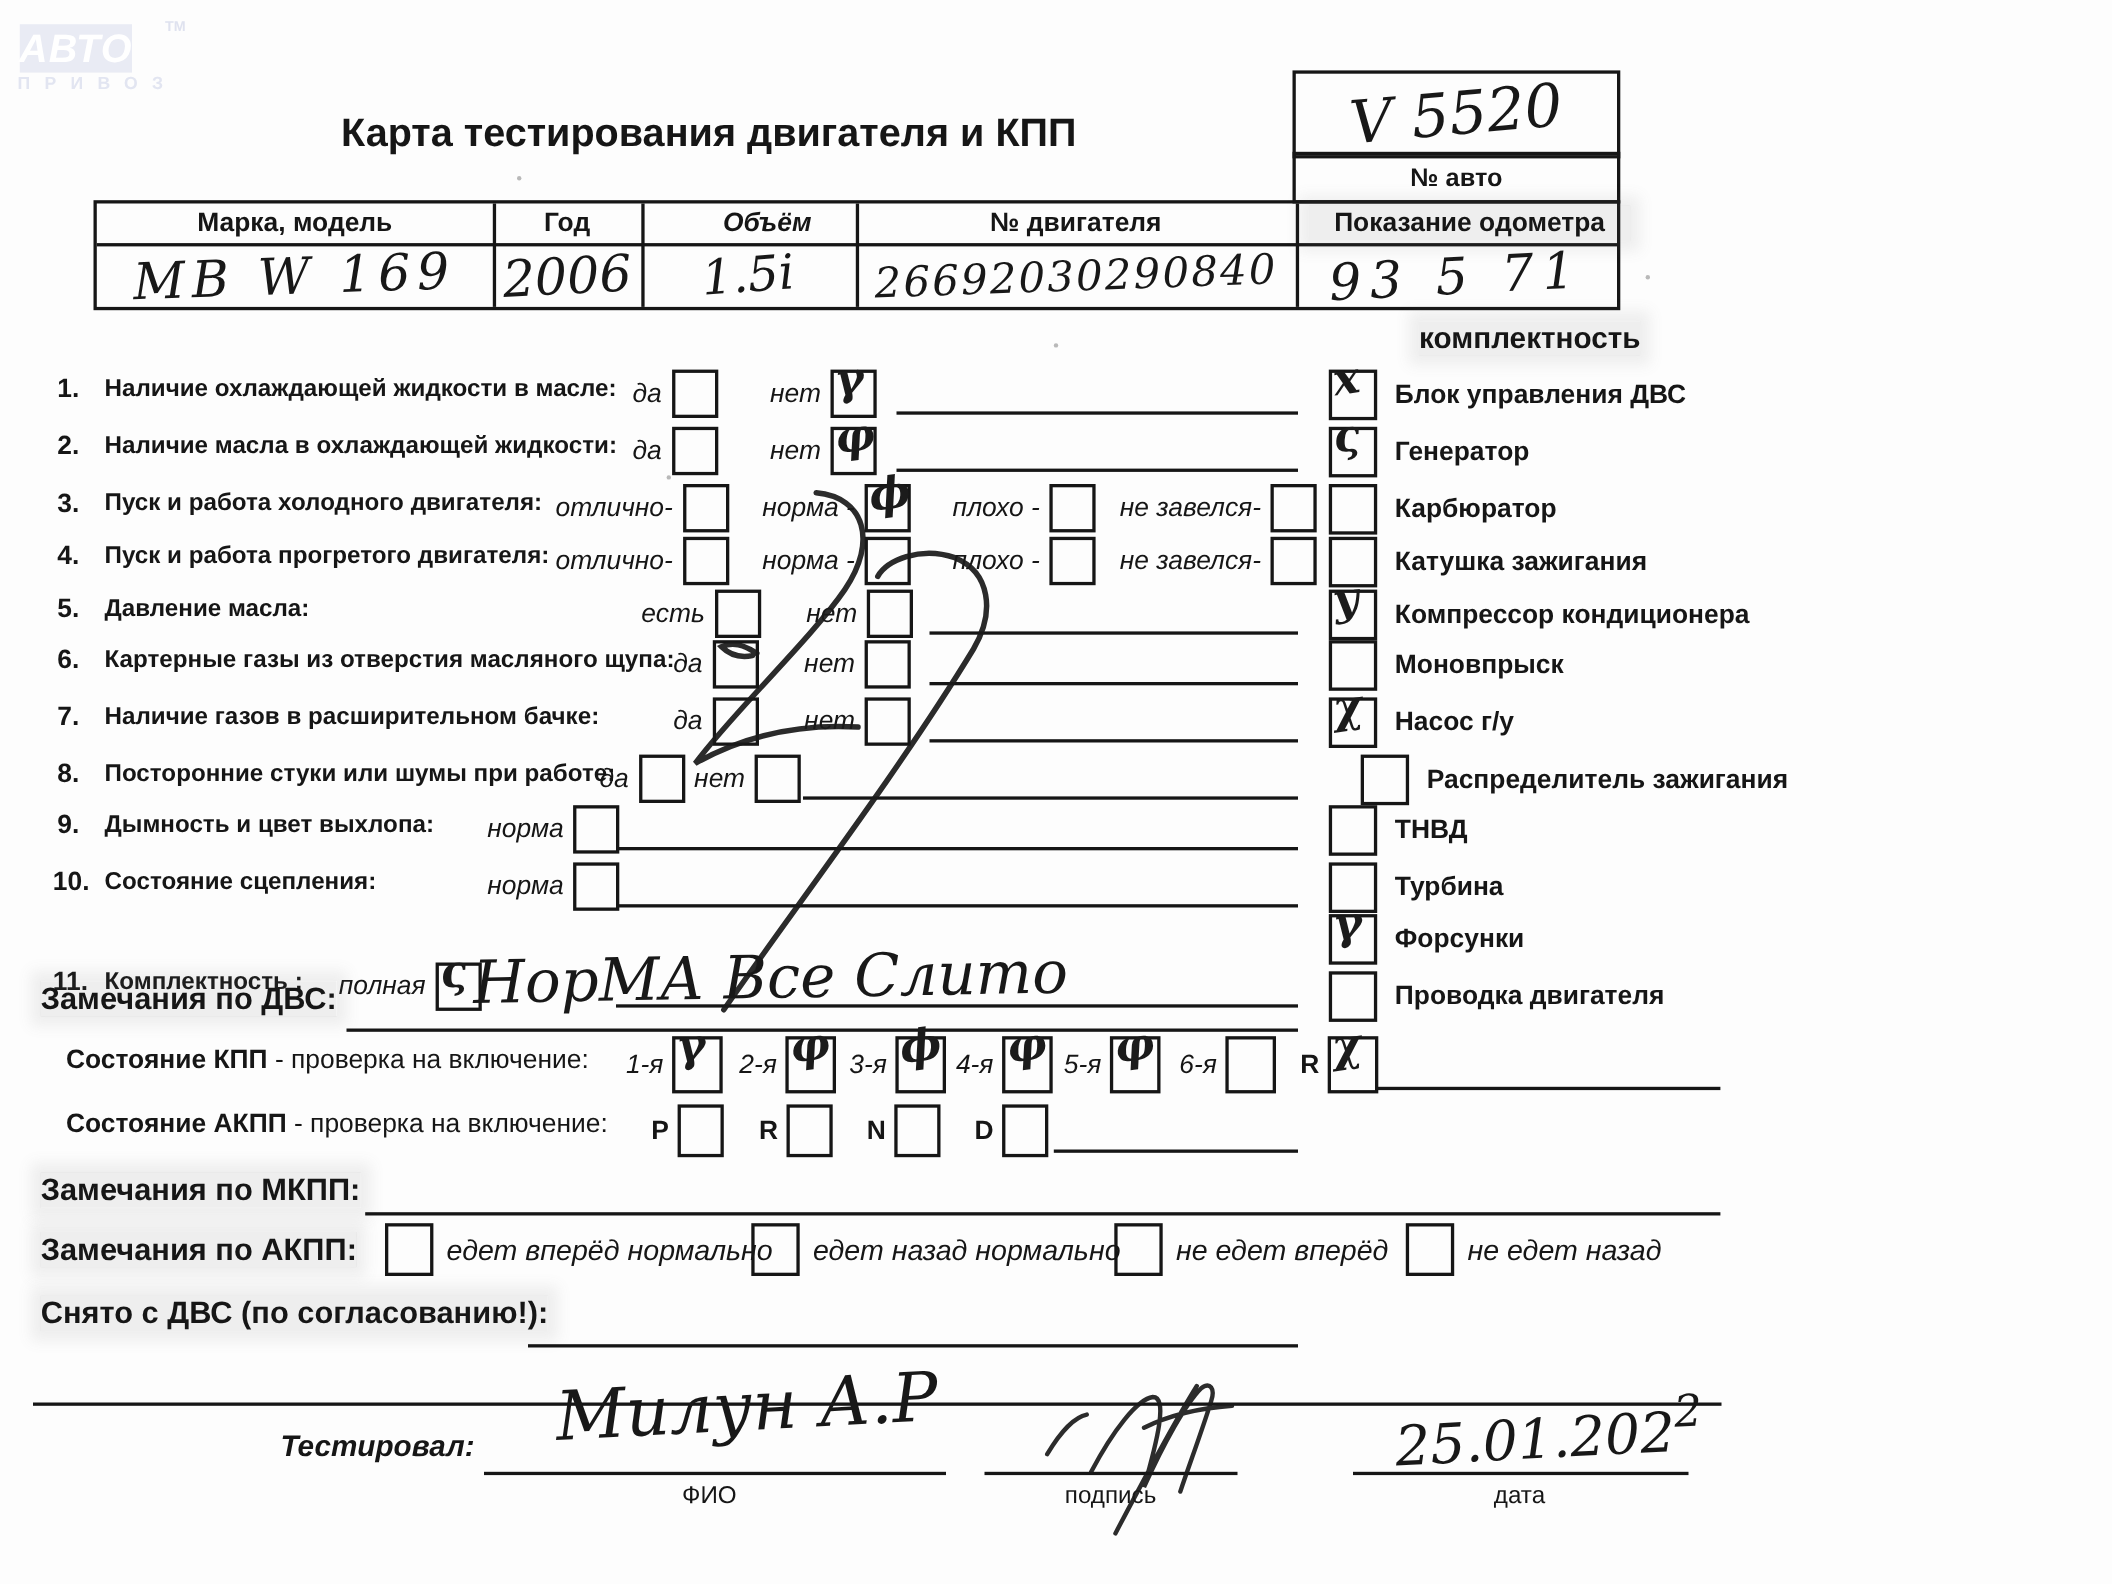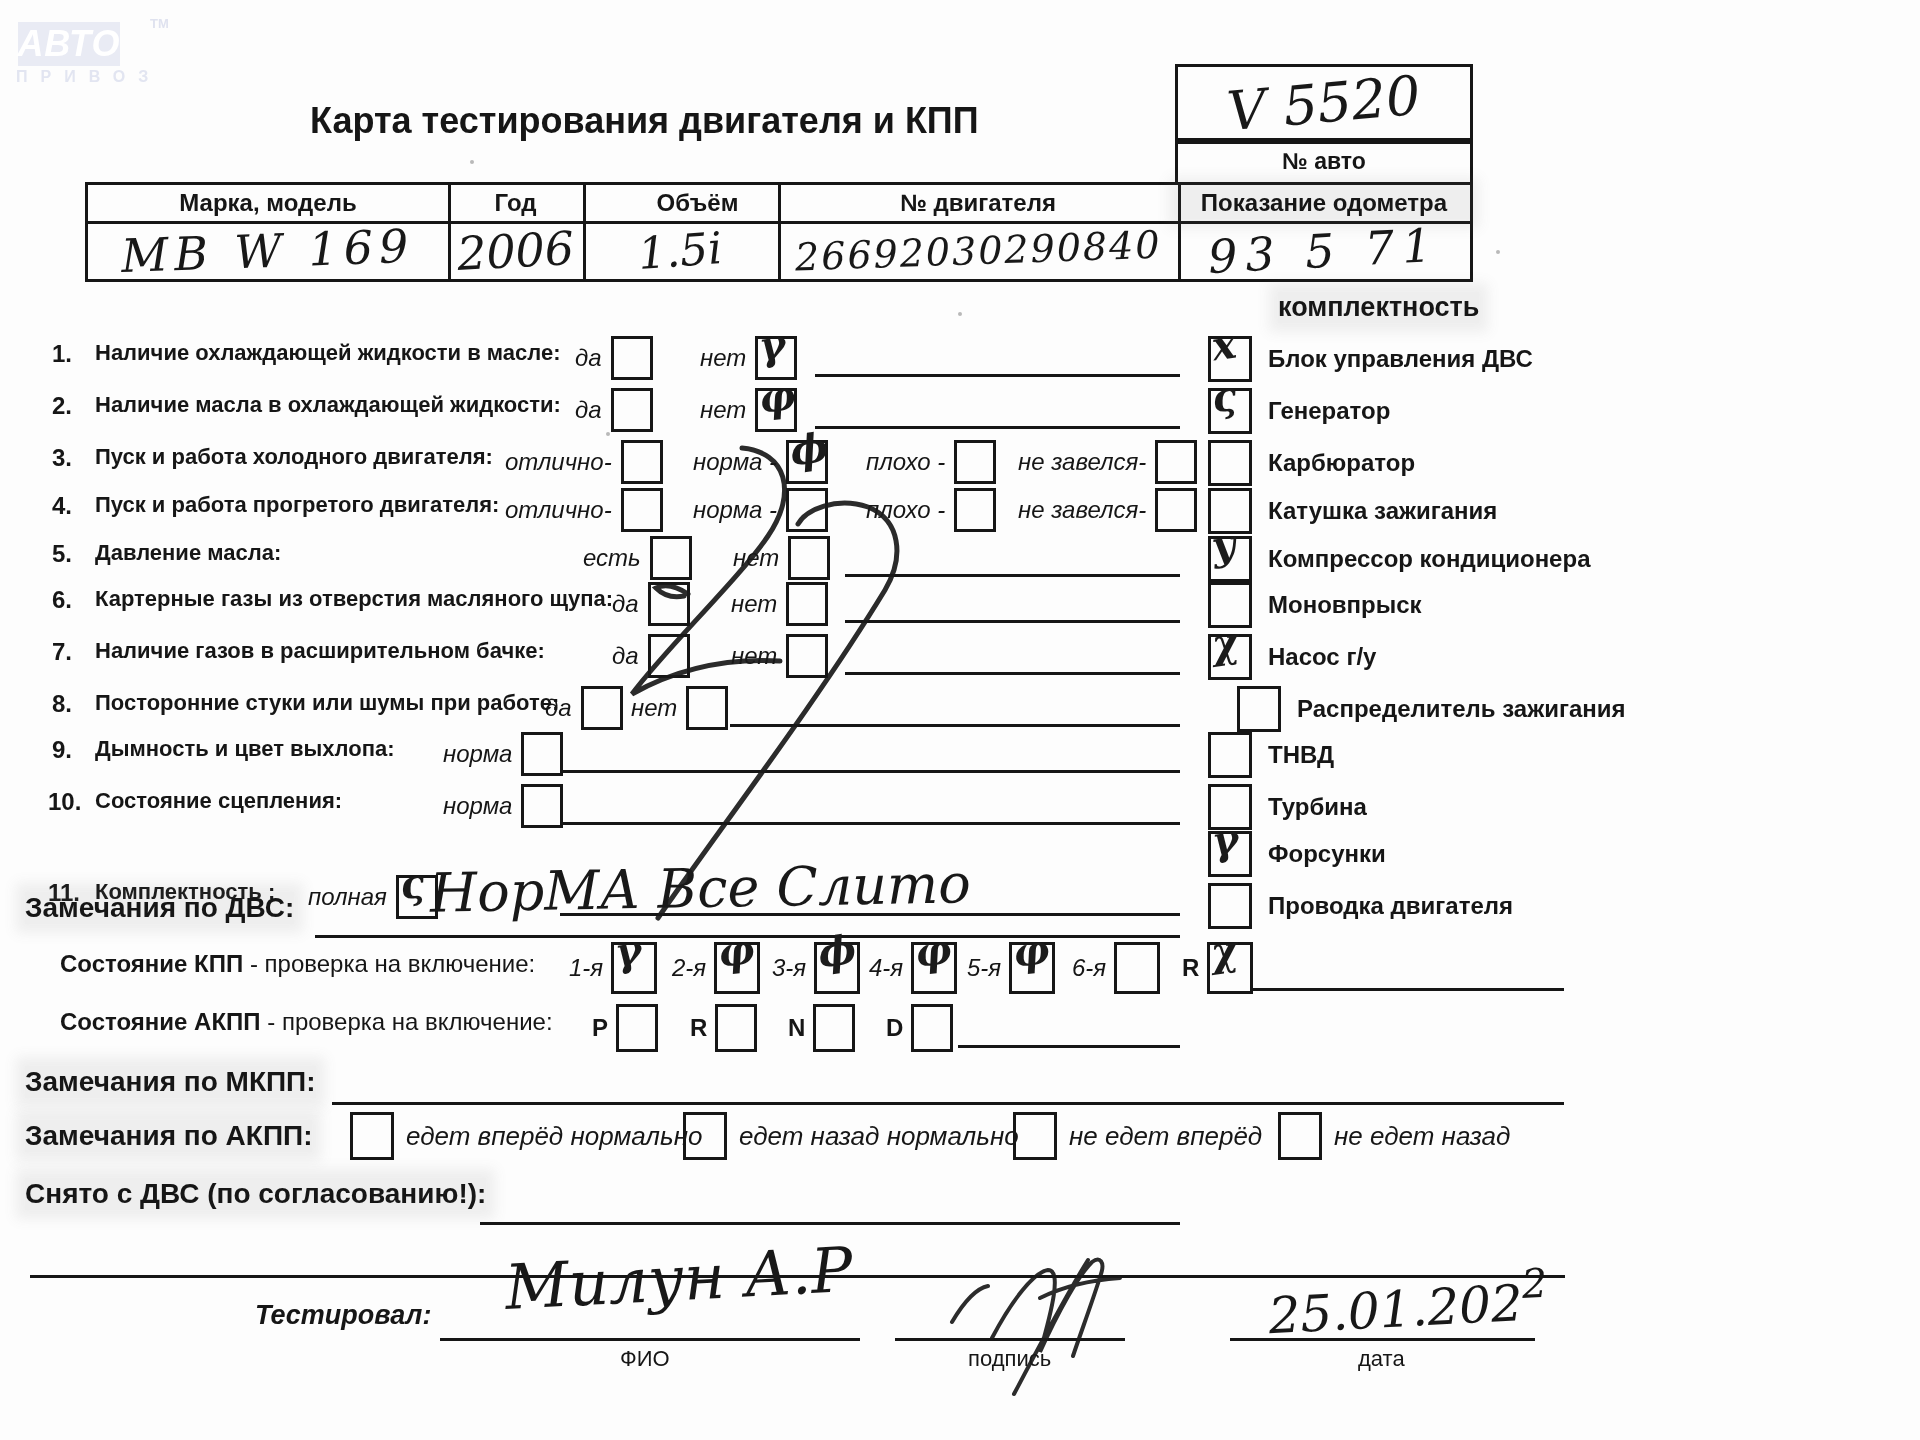--- a/index.html
+++ b/index.html
@@ -43,21 +43,21 @@
   .box{position:relative;width:36px;height:38px;border:3px solid #161616;flex:none;background:transparent;}
   .mark{position:absolute;top:-14px;left:1px;font-family:"DejaVu Serif",serif;font-style:italic;
         font-size:40px;line-height:1;color:#1b1b1b;transform:rotate(-8deg);}
   .ansline{position:absolute;top:2px;height:34px;border-bottom:3px solid #161616;}
 
   
   .comp{position:absolute;left:1208px;height:42px;display:flex;align-items:center;gap:16px;}
   .comp .box{width:38px;height:40px;}
   .clbl{font-weight:700;font-size:24px;white-space:nowrap;}
   .sec{position:absolute;font-weight:700;font-size:27px;white-space:nowrap;}
-  .smudge{box-shadow:0 0 12px 9px rgba(110,110,110,0.10);background:rgba(110,110,110,0.10);}
+  .smudge{box-shadow:0 0 12px 9px rgba(110,110,110,0.10);background:rgba(110,110,110,0.10);margin-left:12px;}
 
   
   .gear{position:absolute;display:flex;align-items:center;gap:8px;top:-8px;}
   .gear .olbl{font-size:24px;margin-left:24px;}
   .gear .box{width:40px;height:46px;}
   .pl{font-weight:700;font-style:normal;font-size:26px;}
 
   .akpp-opt{position:absolute;display:flex;align-items:center;gap:12px;top:-4px;}
   .akpp-opt .box{width:38px;height:42px;}
 
@@ -88,21 +88,21 @@
   <div class="vbox-label">№ авто</div>
 
   <div class="vt">
     <div class="vsep" style="left:360px;"></div>
     <div class="vsep" style="left:495px;"></div>
     <div class="vsep" style="left:690px;"></div>
     <div class="vsep" style="left:1090px;"></div>
     <div class="hsep"></div>
     <div class="th" style="left:0;width:360px;">Марка, модель</div>
     <div class="th" style="left:360px;width:135px;">Год</div>
-    <div class="th" style="left:495px;width:229px;">Объём</div>
+    <div class="th" style="left:495px;width:229px;font-style:italic;">Объём</div>
     <div class="th" style="left:690px;width:400px;">№ двигателя</div>
     <div class="th smudge" style="left:1090px;width:292px;">Показание одометра</div>
     <div class="tv" style="left:0;width:360px;">
       <span class="hand" style="font-size:46px;letter-spacing:6px;transform:rotate(-2deg);">MB W 169</span>
       </div>
     <div class="tv" style="left:360px;width:135px;">
       <span class="hand" style="font-size:46px;transform:rotate(-3deg);">2006</span>
       </div>
     <div class="tv" style="left:495px;width:195px;">
       <span class="hand" style="font-size:44px;transform:rotate(-4deg);">1.5i</span>

